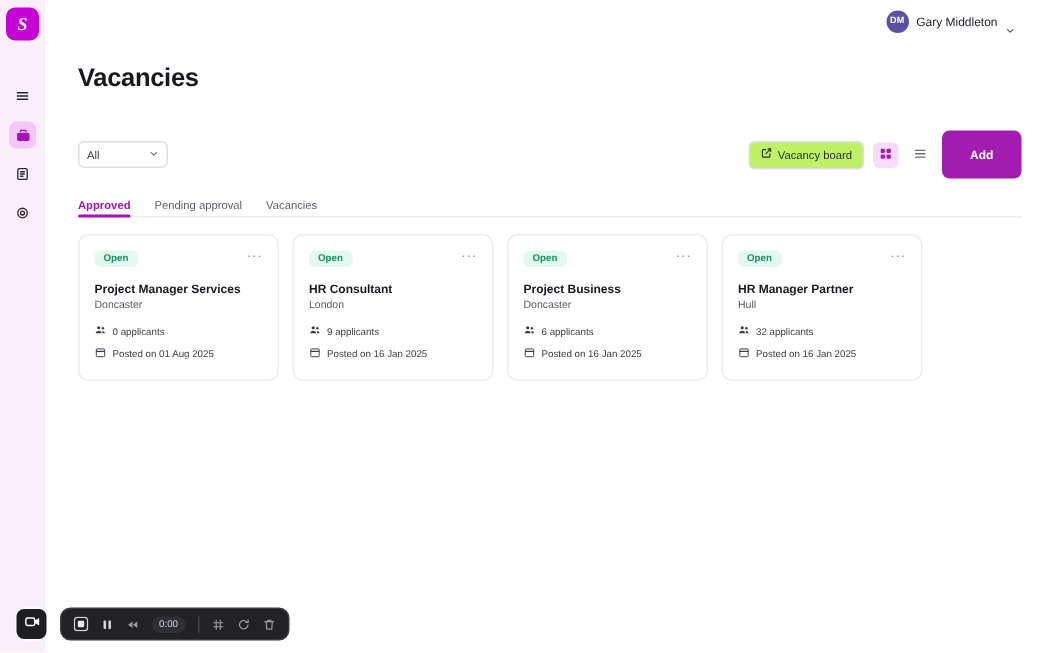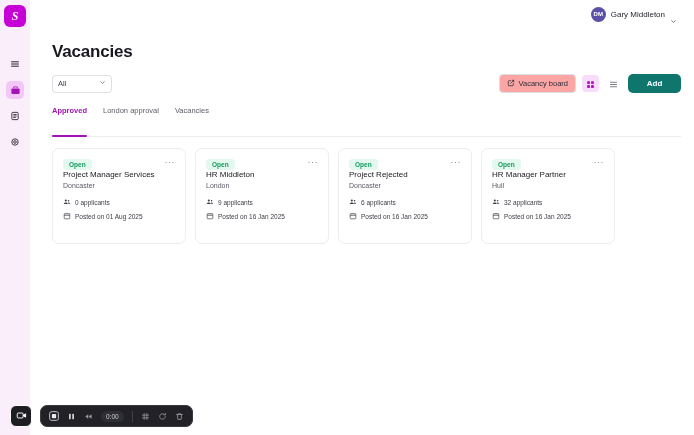--- a/index.html
+++ b/index.html
@@ -55,68 +55,68 @@
     letter-spacing: .2px;
   }
   #user-name { font-size: 8px; color: #1f1f28; }
   .chev { width: 7px; height: 7px; color: #55555f; }
 
   
   #main { position: absolute; left: 30px; top: 28px; right: 0; bottom: 0; padding: 14px 13px 0 22px; }
   #page-title { font-size: 17px; font-weight: 700; color: #18181f; letter-spacing: -0.2px; }
 
   #controls-row {
-    margin-top: 12px; display: flex; align-items: center; justify-content: space-between;
+    margin-top: 25px; display: flex; align-items: center; justify-content: space-between;
   }
   #filter-select {
     width: 60px; height: 18px; border: 1px solid #dedee5; border-radius: 4px;
     background: #ffffff; display: flex; align-items: center; justify-content: space-between;
     padding: 0 5px; font-size: 7.5px; color: #3a3a44;
   }
   #actions { display: flex; align-items: center; gap: 6px; }
   #vacancy-board-btn {
-    height: 19px; border: 1px solid #dedee5; border-radius: 4px; background: #fca5a5;
+    height: 19px; border: 1px solid #dedee5; border-radius: 4px; background: #bef264;
     display: flex; align-items: center; gap: 4px; padding: 0 7px;
     font-size: 7.5px; color: #2c2c36;
   }
   .view-btn {
     width: 17px; height: 17px; border-radius: 4px;
     display: flex; align-items: center; justify-content: center;
     background: #ffffff;
   }
   .view-btn.active { background: #f8dcfb; }
   #add-btn {
-    width: 53px; height: 19px; border-radius: 5px; background: #0f766e;
+    width: 53px; height: 32px; border-radius: 5px; background: #a21caf;
     color: #ffffff; font-size: 8px; font-weight: 600;
     display: flex; align-items: center; justify-content: center;
   }
 
   
   #tabs { margin-top: 13px; display: flex; gap: 16px; border-bottom: 1px solid #ececf1; }
-  .tab { font-size: 7.5px; color: #5c5c68; padding-bottom: 21px; position: relative; }
+  .tab { font-size: 7.5px; color: #5c5c68; padding-bottom: 3px; position: relative; }
   .tab.active { color: #a312b5; font-weight: 600; }
   .tab.active:after {
     content: ""; position: absolute; left: 0; right: 0; bottom: -1px; height: 2px;
     background: #a312b5; border-radius: 2px;
   }
 
   
   #cards { margin-top: 11px; display: flex; gap: 9px; }
   .card {
     width: 134px; min-height: 96px;
     border: 1px solid #ececf1; border-radius: 7px; background: #ffffff;
     padding: 10px 10px 12px 10px;
   }
   .card-top { display: flex; align-items: flex-start; justify-content: space-between; }
   .badge {
     background: #e3f8ef; color: #15995e; font-size: 6.5px; font-weight: 600;
     border-radius: 4px; padding: 2px 6px;
   }
   .more { color: #8b8b96; font-size: 9px; line-height: 6px; letter-spacing: .5px; }
-  .card-title { margin-top: 0; font-size: 8px; font-weight: 400; color: #18181f; }
+  .card-title { margin-top: 10px; font-size: 8px; font-weight: 700; color: #18181f; }
   .card-loc { margin-top: 3px; font-size: 7px; color: #5a5a66; }
   .card-meta { margin-top: 9px; display: flex; flex-direction: column; gap: 5px; }
   .meta-row { display: flex; align-items: center; gap: 4px; font-size: 6.5px; color: #3c3c46; }
   .meta-row svg { flex: none; }
 
   
   #recorder { position: absolute; left: 10px; bottom: 8px; display: flex; align-items: center; gap: 8px; }
   #rec-cam {
     width: 22px; height: 22px; border-radius: 6px; background: #1d1d22;
     display: flex; align-items: center; justify-content: center;
@@ -244,21 +244,21 @@
           <span>Add</span>
         </div>
       </div>
     </div>
 
     <div id="tabs">
       <div class="tab active">
         <span>Approved</span>
       </div>
       <div class="tab">
-        <span>London approval</span>
+        <span>Pending approval</span>
       </div>
       <div class="tab">
         <span>Vacancies</span>
       </div>
     </div>
 
     <div id="cards">
 
       <div class="card">
         <div class="card-top">
@@ -289,21 +289,21 @@
             <span>Posted on 01 Aug 2025</span>
           </div>
         </div>
       </div>
 
       <div class="card">
         <div class="card-top">
           <span class="badge">Open</span>
           <span class="more">···</span>
         </div>
-        <div class="card-title">HR Middleton</div>
+        <div class="card-title">HR Consultant</div>
         <div class="card-loc">London</div>
         <div class="card-meta">
           <div class="meta-row">
             <span>
               <svg width="8" height="8" viewBox="0 0 16 16" fill="#3c3c46">
                 <circle cx="5.6" cy="5" r="2.1"></circle>
                   <circle cx="11.2" cy="5.6" r="1.6"></circle>
                 <path d="M1.6 12.2c0-2 1.8-3.2 4-3.2s4 1.2 4 3.2z"></path>
                 <path d="M10.3 9.2c1.9 0 3.5 1 3.5 2.6v.4h-3z"></path>
               </svg>
@@ -320,21 +320,21 @@
             <span>Posted on 16 Jan 2025</span>
           </div>
         </div>
       </div>
 
       <div class="card">
         <div class="card-top">
           <span class="badge">Open</span>
           <span class="more">···</span>
         </div>
-        <div class="card-title">Project Rejected</div>
+        <div class="card-title">Project Business</div>
         <div class="card-loc">Doncaster</div>
         <div class="card-meta">
           <div class="meta-row">
             <span>
               <svg width="8" height="8" viewBox="0 0 16 16" fill="#3c3c46">
                 <circle cx="5.6" cy="5" r="2.1"></circle>
                   <circle cx="11.2" cy="5.6" r="1.6"></circle>
                 <path d="M1.6 12.2c0-2 1.8-3.2 4-3.2s4 1.2 4 3.2z"></path>
                 <path d="M10.3 9.2c1.9 0 3.5 1 3.5 2.6v.4h-3z"></path>
               </svg>

